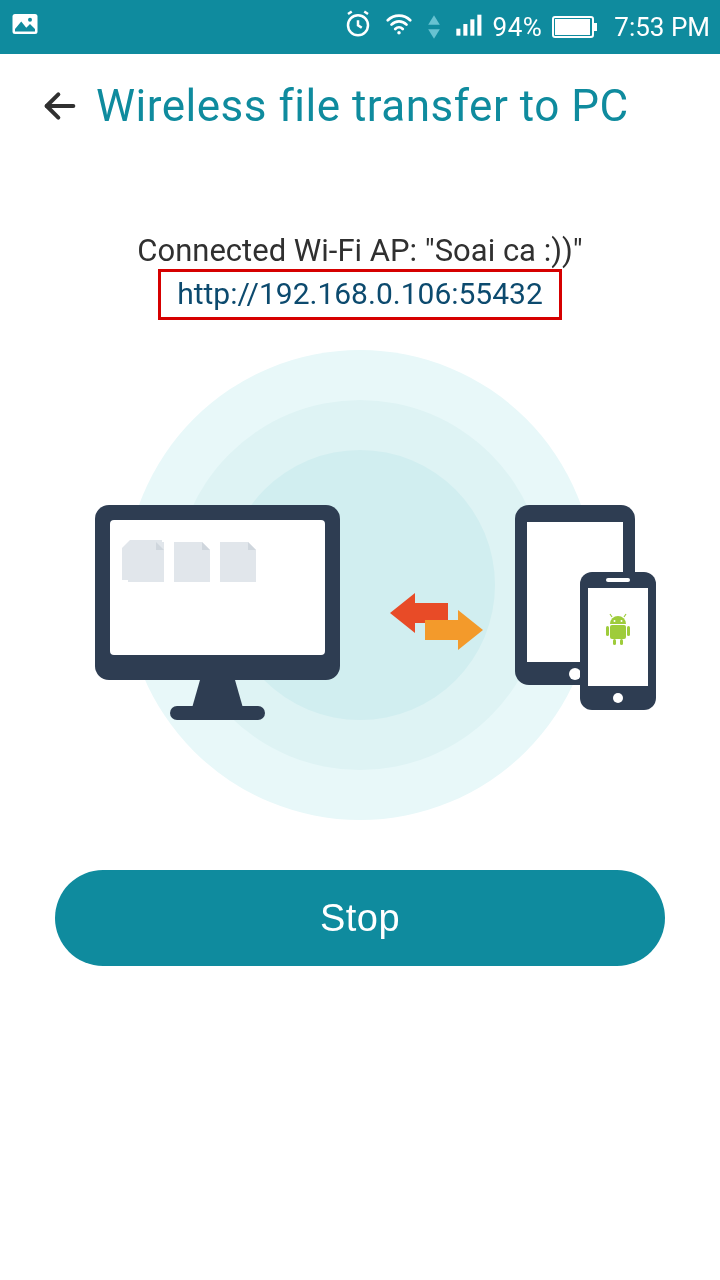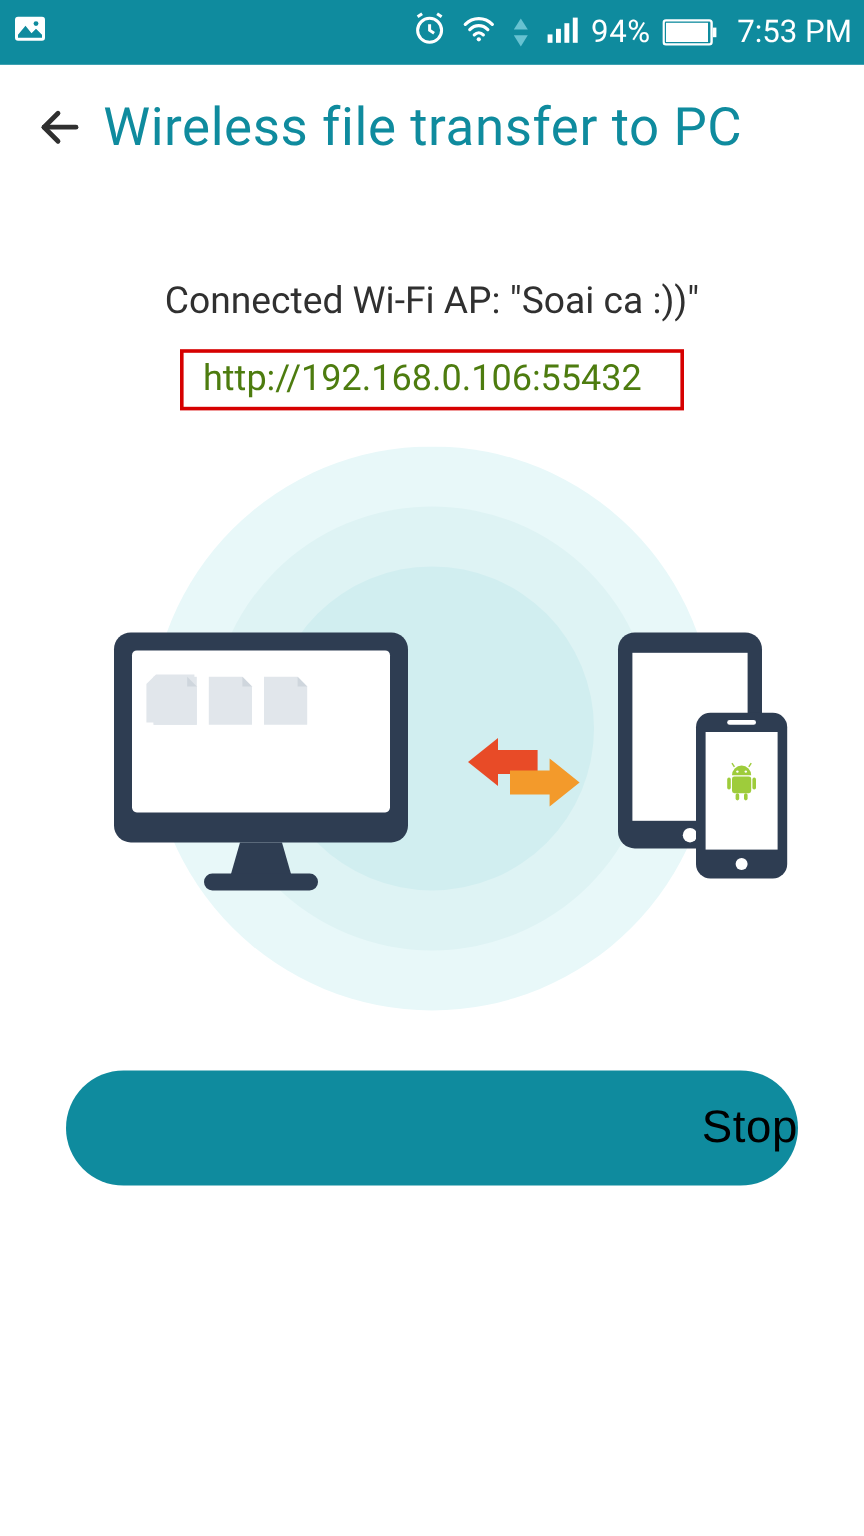--- a/index.html
+++ b/index.html
@@ -18,21 +18,21 @@
   .status-left { display: flex; align-items: center; gap: 6px; }
   .status-right { margin-left: auto; display: flex; align-items: center; gap: 10px; }
   .status-right .pct { font-size: 26px; letter-spacing: 0.5px; }
   .status-right .time { font-size: 26px; margin-left: 6px; }
   .battery-icon { display: inline-flex; align-items: center; }
   .arrows-icon svg { display:block; }
   
   .app-header {
     display: flex;
     align-items: center;
-    padding: 26px 18px 10px 24px;
+    padding: 26px 18px 10px 34px;
   }
   .back-btn { width: 52px; height: 52px; display:flex; align-items:center; justify-content:center; }
   .app-title {
     color: #0f8b9e;
     font-size: 44px;
     font-weight: 400;
     margin-left: 10px;
     letter-spacing: 0.5px;
   }
   
@@ -44,51 +44,49 @@
   }
   .instruction-text {
     font-size: 31px;
     color: #303030;
     margin-top: 46px;
     line-height: 1.35;
   }
   .url-box {
     display: inline-block;
     border: 3px solid #d60000;
-    padding: 4px 32px 6px 16px;
-    margin-top: 22px;
+    padding: 4px 16px 6px 16px;
     font-size: 30px;
-    color: #4d7c0f;
+    color: #0c4a6e;
   }
   
   .illustration-wrap {
     margin-top: 30px;
     display: flex;
     justify-content: center;
   }
   .illustration {
     width: 600px;
     height: 480px;
     position: relative;
   }
   
   .stop-btn {
     display: block;
     width: 610px;
     height: 96px;
     margin: 40px auto 0 auto;
     background: #0f8b9e;
-    color: #000000;
+    color: #ffffff;
     border: none;
     border-radius: 48px;
     font-size: 38px;
     font-weight: 400;
     letter-spacing: 0.5px;
     cursor: pointer;
-    text-align: right;
   }
 </style>
 </head>
 <body>
 
 <div class="status-bar">
   <div class="status-left">
     <span>
       <svg width="30" height="30" viewBox="0 0 24 24" fill="none">
         <rect x="2" y="4" width="20" height="16" rx="2" fill="#fff"></rect>

